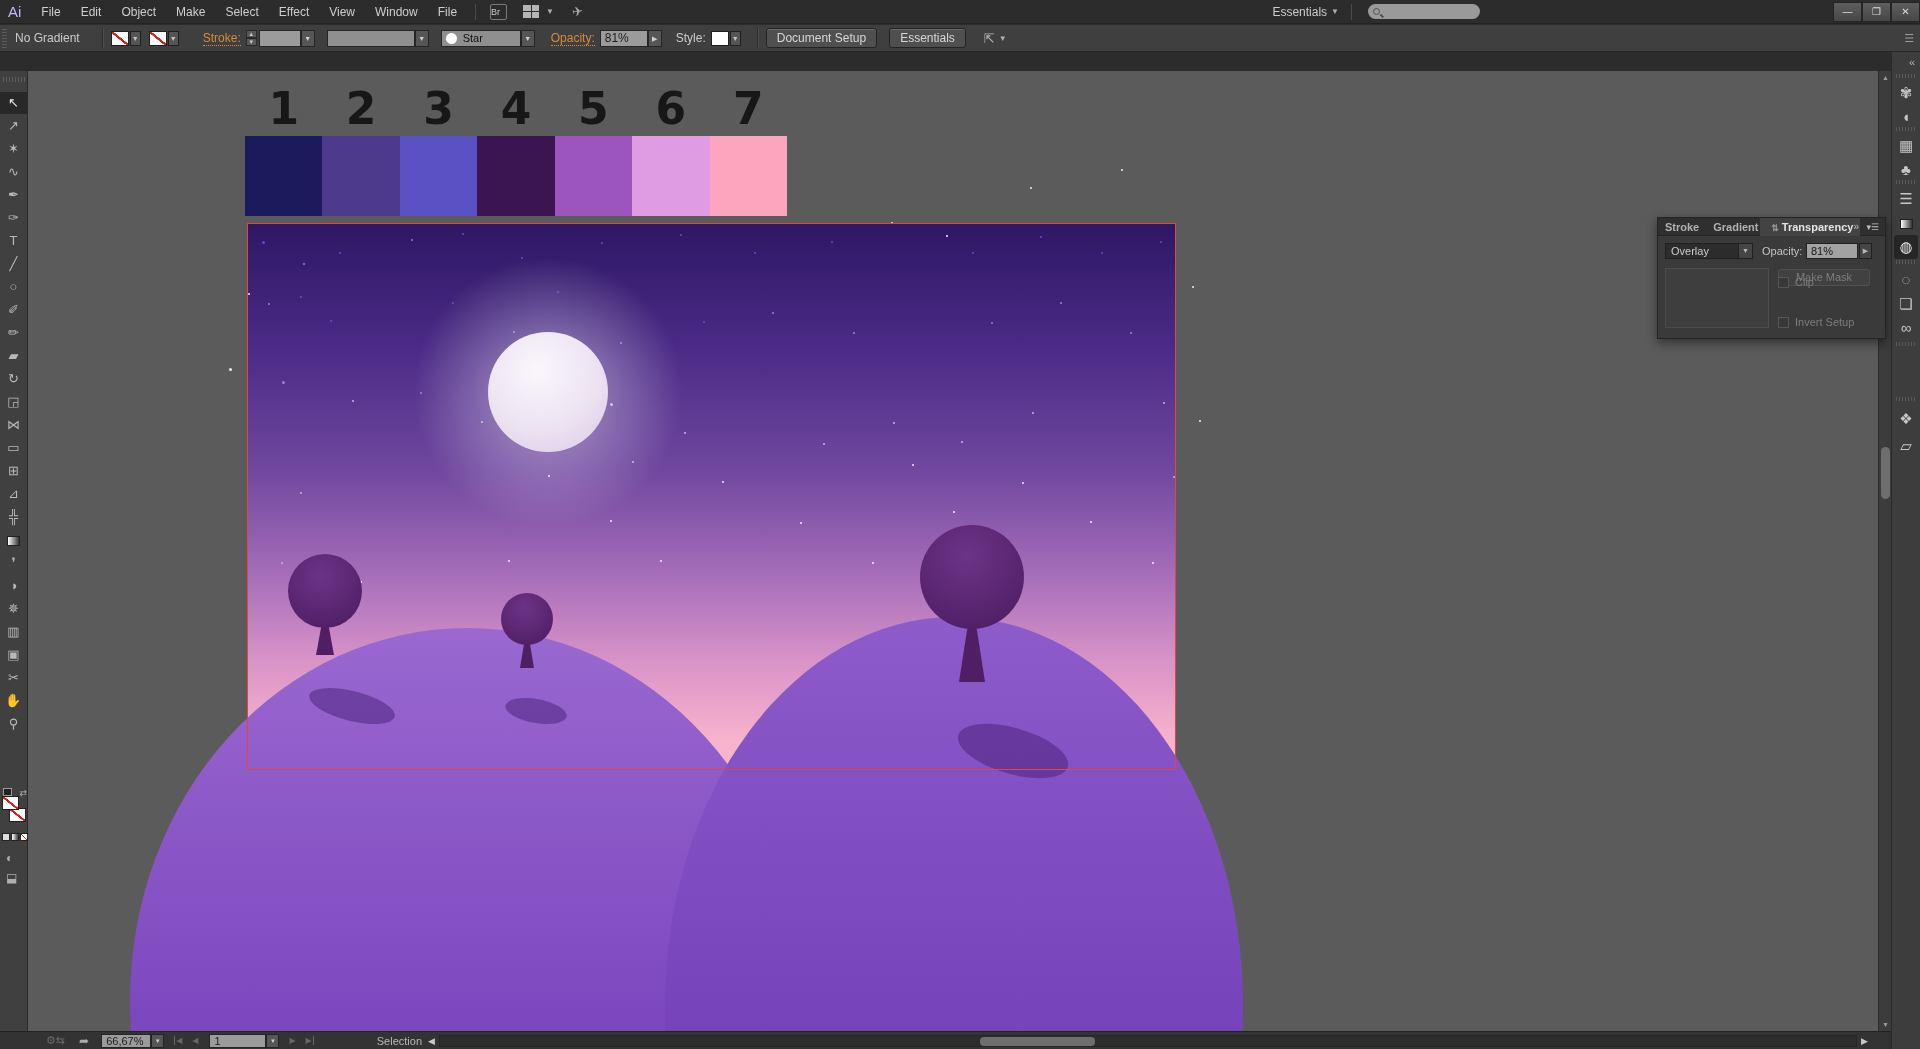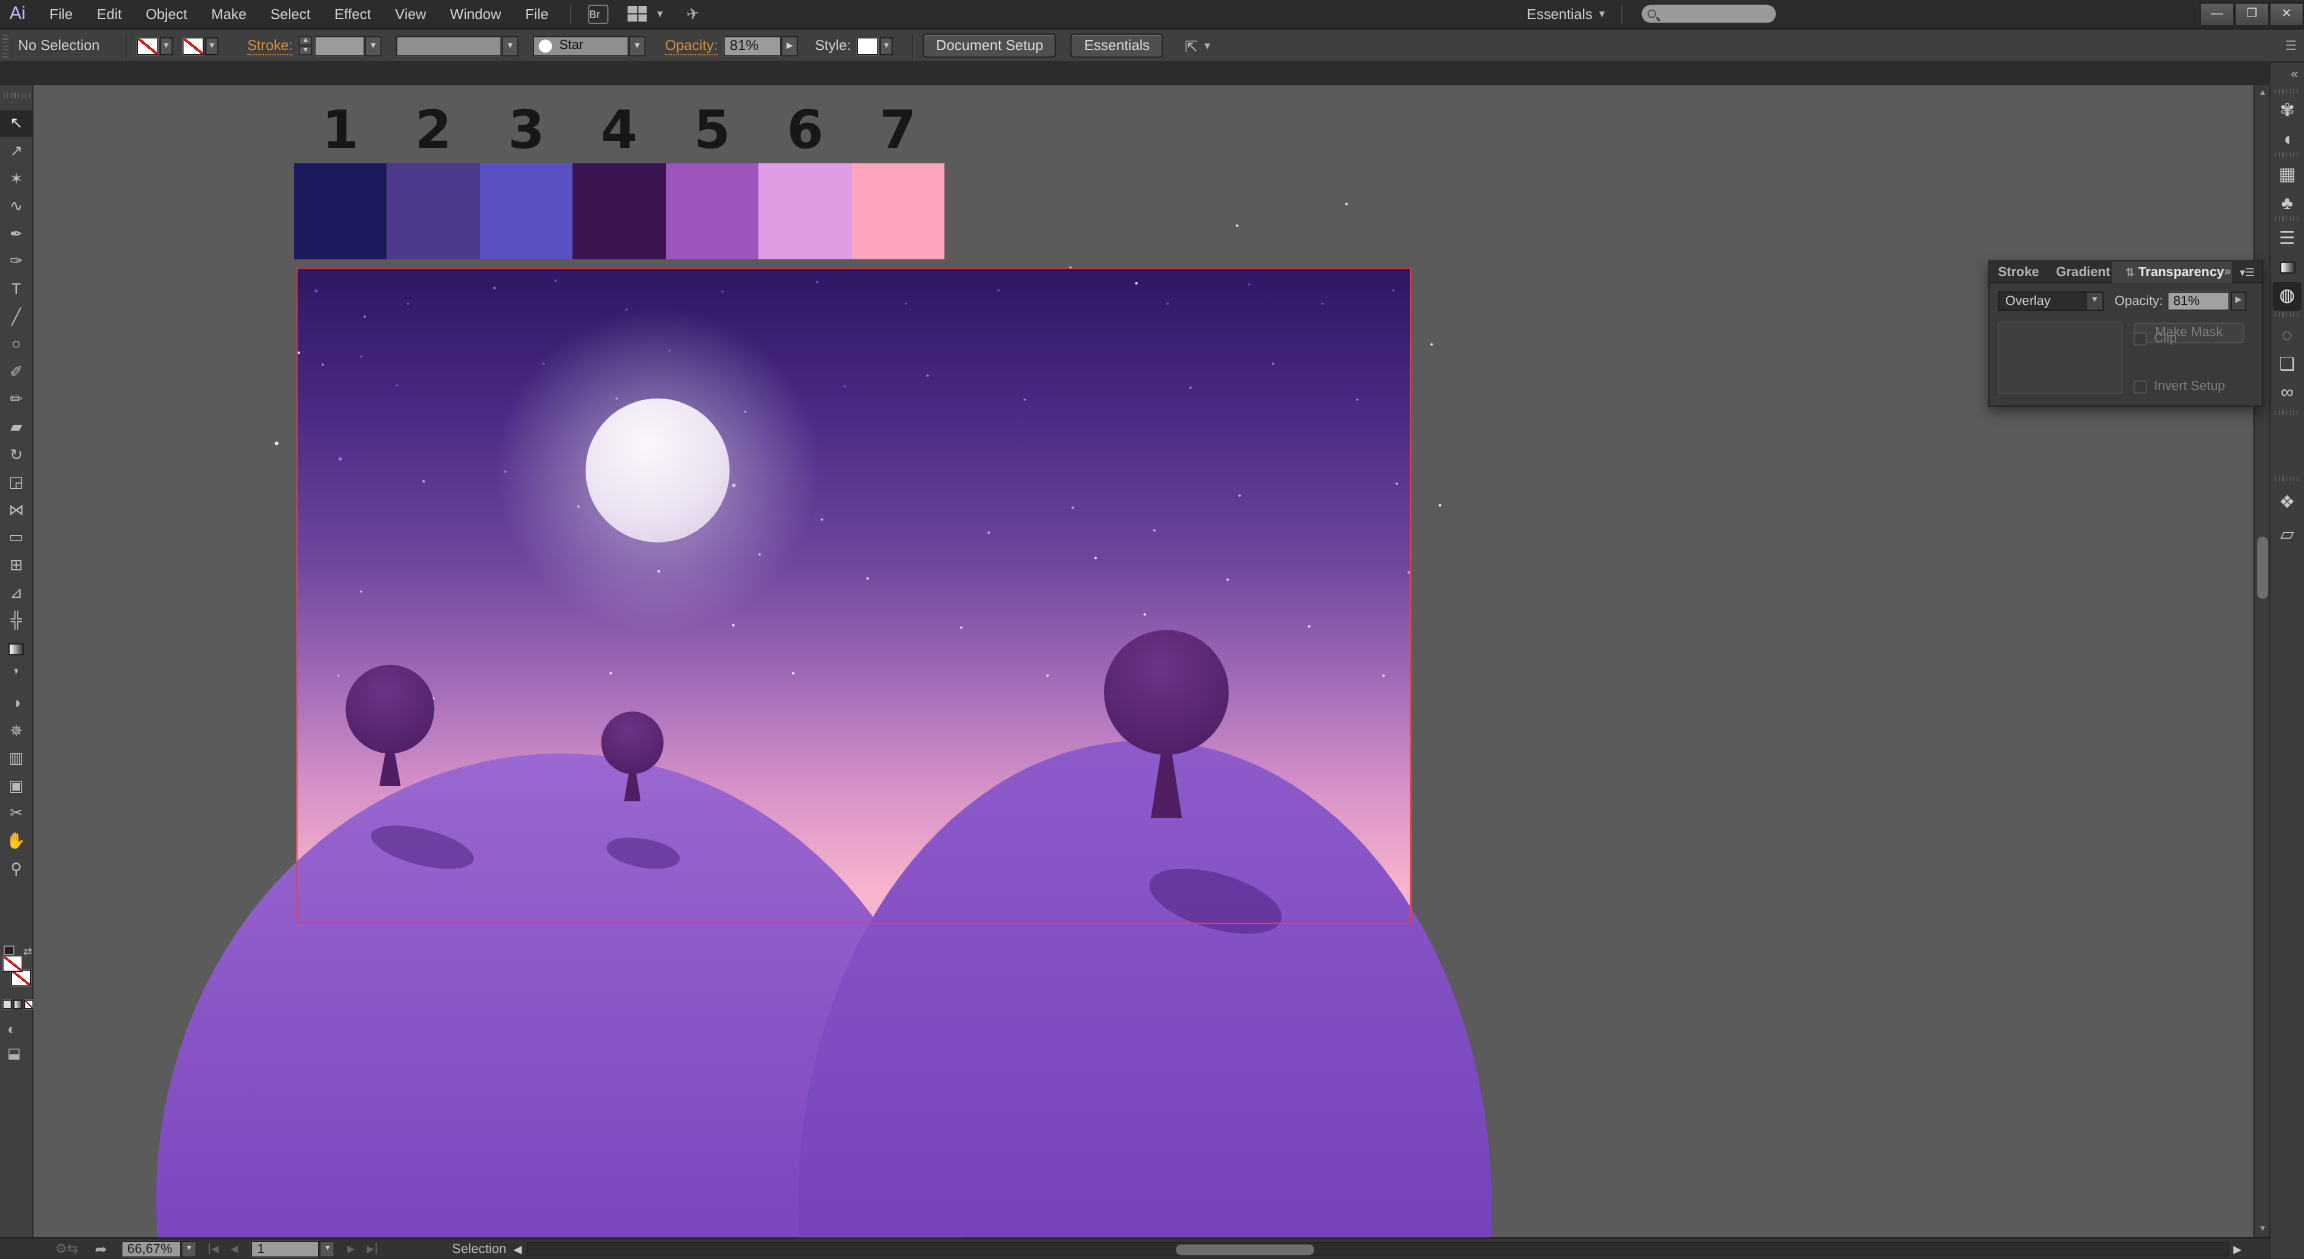--- a/index.html
+++ b/index.html
@@ -216,21 +216,21 @@
       <div id="win-buttons">
         <span class="win-btn">—</span>
         <span class="win-btn">❐</span>
         <span class="win-btn">✕</span>
       </div>
     </div>
   </div>
 
   <div id="controlbar">
     <span id="cb-grip"></span>
-    <span id="no-selection">No Selection</span>
+    <span id="no-selection">No Gradient</span>
     <span class="cb-sep"></span>
     <span class="swatch-none"></span>
     <span class="mini-dd">▼</span>
     <span class="swatch-none"></span>
     <span class="mini-dd">▼</span>
     <span class="orange-label" style="margin-left:16px">Stroke:</span>
     <span id="stroke-stepper">
         <span>▲</span>
         <span>▼</span>
       </span>

